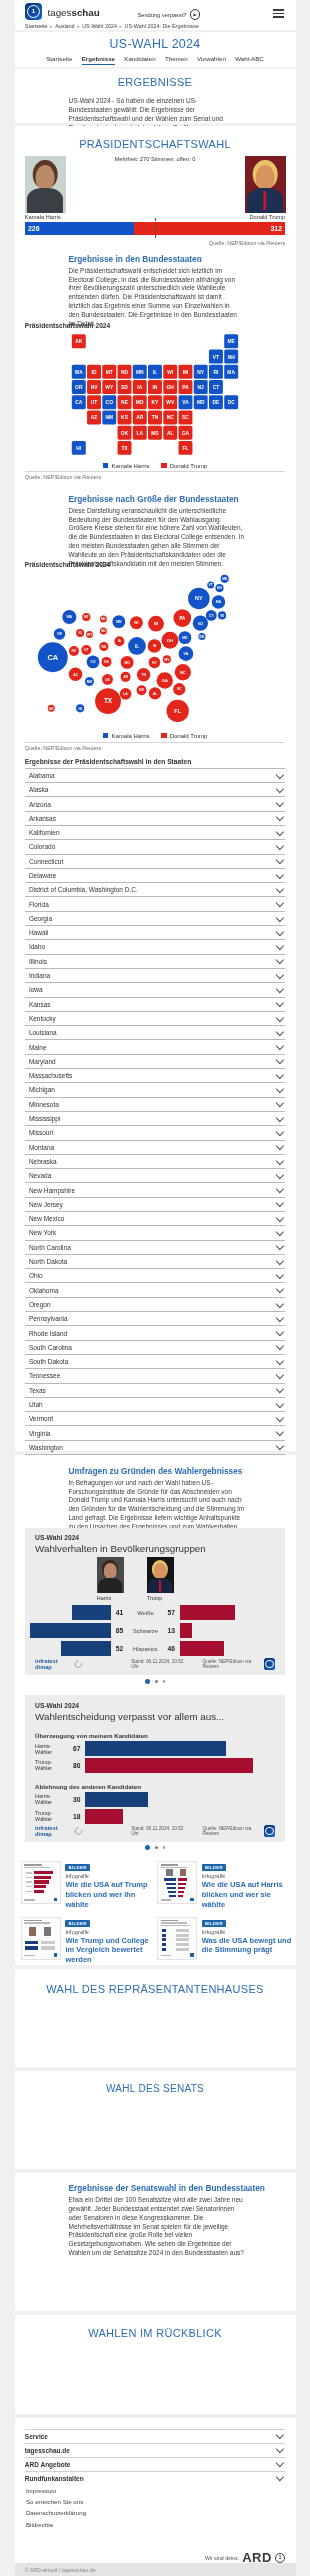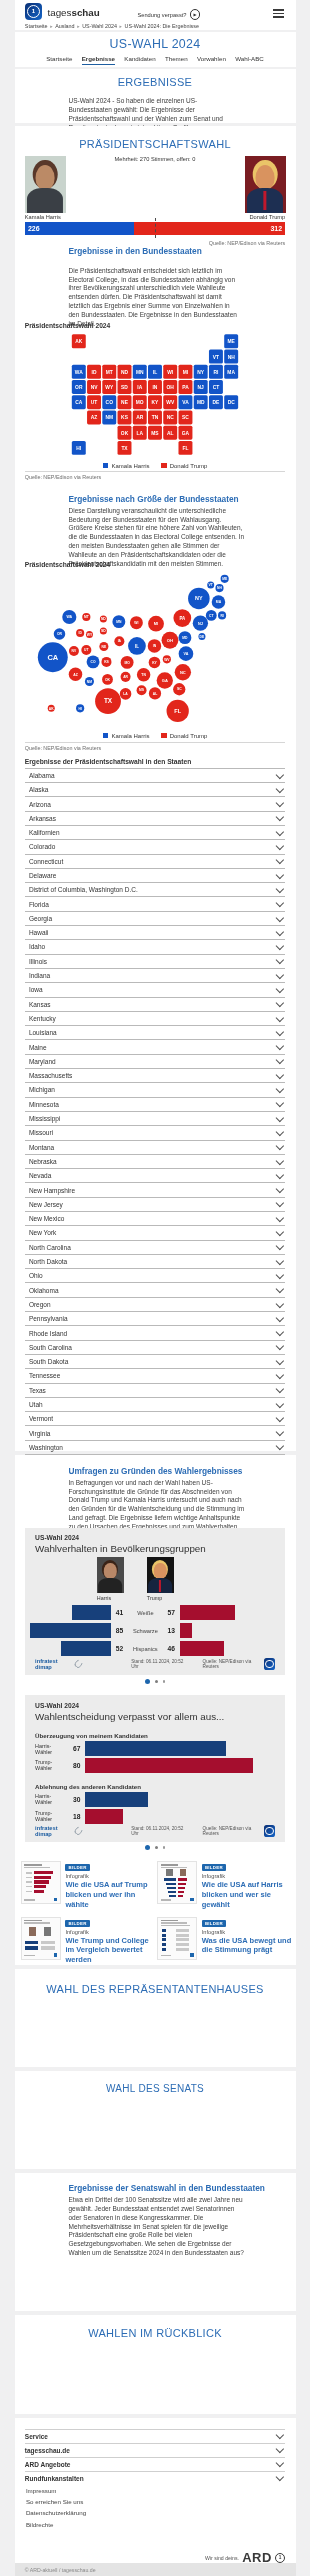--- a/index.html
+++ b/index.html
@@ -143,21 +143,21 @@
 
   <div class="rbar">
     <div class="seg" style="width: 42.0074%; background: rgb(18, 84, 200);"></div>
     <div class="seg" style="flex: 1 1 0%; background: rgb(226, 38, 27);"></div>
   </div>
   <div class="rnum" style="left:13.4px">226</div>
   <div class="rnum" style="right:13.4px">312</div>
   <div class="marker" style="left: calc(50.1859% - 0.04px);"></div>
   <div class="quelle" style="right:10.3px;top:114px">Quelle: NEP/Edison via Reuters</div>
 
-  <h3 class="h-sub" style="left:54px;top:120px">Ergebnisse in den Bundesstaaten</h3>
+  <h3 class="h-sub" style="left:54px;top:128px">Ergebnisse in den Bundesstaaten</h3>
   <p class="para" style="left:54px;top:141px;width:173px;margin:0">Die Präsidentschaftswahl entscheidet sich letztlich im Electoral College, in das die Bundesstaaten abhängig von ihrer Bevölkerungszahl unterschiedlich viele Wahlleute entsenden dürfen. Die Präsidentschaftswahl ist damit letztlich das Ergebnis einer Summe von Einzelwahlen in den Bundesstaaten. Die Ergebnisse in den Bundesstaaten im Detail.</p>
   <div class="bold-label" style="left:10.3px;top:196px">Präsidentschaftswahl 2024</div>
 
   <svg id="tilemap" style="position:absolute;left:0;top:207px" width="281" height="127" viewBox="0 0 544 245">
       <g>
         <rect x="110" y="2" width="27" height="27" rx="3" fill="#e2261b"></rect>
         <text x="123.5" y="19.5" text-anchor="middle" fill="#fff" font-size="9.5" font-weight="bold" font-family="Liberation Sans, sans-serif">AK</text>
       </g>
       <g>
         <rect x="405" y="2" width="27" height="27" rx="3" fill="#1254c8"></rect>
@@ -935,21 +935,21 @@
           <div style="position: absolute; left: 19.6px; top: 20.7px; width: 7.9px; height: 2.6px; background: rgb(165, 14, 46);"></div>
           <div style="position: absolute; left: 8.8px; top: 25px; width: 8.8px; height: 2.6px; background: rgb(23, 64, 123);"></div>
           <div style="position: absolute; left: 19.6px; top: 25px; width: 7px; height: 2.6px; background: rgb(165, 14, 46);"></div>
           <div style="position: absolute; left: 9.8px; top: 29px; width: 7.8px; height: 2.6px; background: rgb(23, 64, 123);"></div>
           <div style="position: absolute; left: 19.6px; top: 29px; width: 6.2px; height: 2.6px; background: rgb(165, 14, 46);"></div>
           <div style="position: absolute; left: 11px; top: 33px; width: 6.7px; height: 2.6px; background: rgb(23, 64, 123);"></div>
           <div style="position: absolute; left: 19.6px; top: 33px; width: 5.4px; height: 2.6px; background: rgb(165, 14, 46);"></div>
           <div style="position: absolute; left: 2.6px; bottom: 2.1px; width: 10.3px; height: 1.6px; background: rgb(181, 181, 181);"></div>
           <div style="position: absolute; right: 2.6px; bottom: 1.6px; width: 3.6px; height: 3.6px; background: rgb(29, 102, 173);"></div>
         </div>
-        <div class="t-col"><span class="badge">BILDER</span><div class="t-kicker">Infografik</div><div class="t-title">Wie die USA auf Harris blicken und wer sie gewählt</div></div>
+        <div class="t-col"><span class="badge">BILDER</span><div class="t-kicker">Infografik</div><div class="t-title">Wie die USA auf Harris blicken und wer sie wählte</div></div>
       </div>
       <div class="teaser">
         <div class="thumb">
           <div style="position: absolute; left: 2.6px; top: 2.1px; width: 17.6px; height: 1.6px; background: rgb(153, 153, 153);"></div>
           <div style="position: absolute; left: 2.6px; top: 4.7px; width: 26px; height: 1.6px; background: rgb(187, 187, 187);"></div>
           <div style="position: absolute; left: 7.2px; top: 9.3px; width: 7.2px; height: 8.8px; background: rgb(138, 106, 90);"></div>
           <div style="position: absolute; left: 22px; top: 9.3px; width: 7.2px; height: 8.8px; background: rgb(119, 119, 119);"></div>
           <div style="position: absolute; left: 3.1px; top: 23px; width: 13.4px; height: 3.6px; background: rgb(23, 64, 123);"></div>
           <div style="position: absolute; left: 19.6px; top: 23px; width: 13.4px; height: 3.6px; background: rgb(201, 201, 201);"></div>
           <div style="position: absolute; left: 3.1px; top: 28.4px; width: 13.4px; height: 3.6px; background: rgb(23, 64, 123);"></div>

